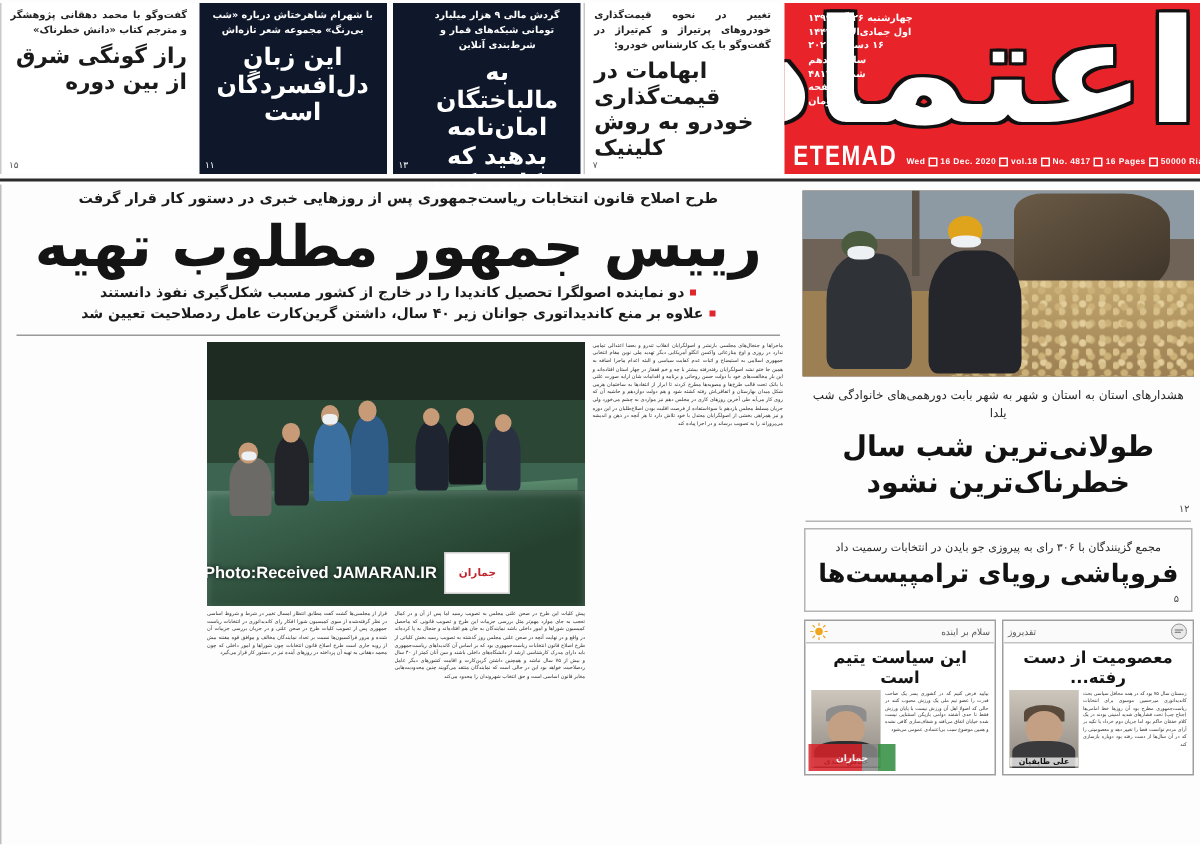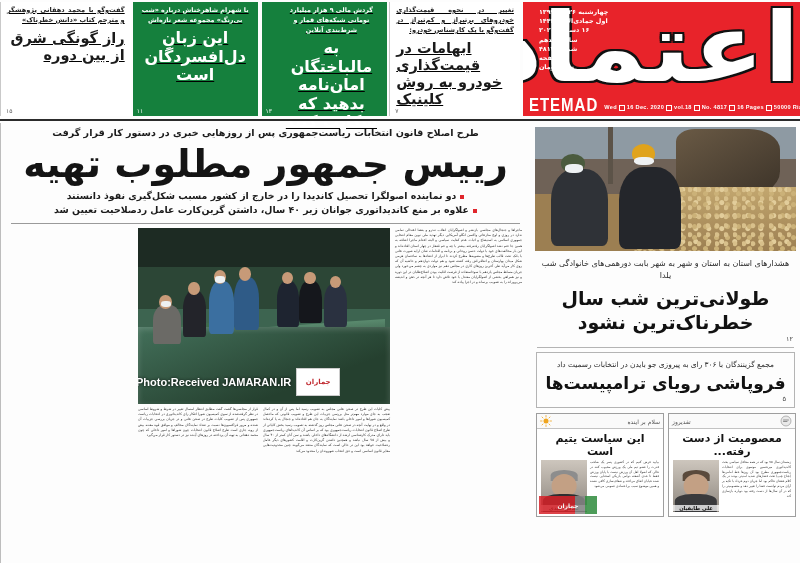--- a/index.html
+++ b/index.html
@@ -11,21 +11,21 @@
     position:relative;
   }
   .page{
     position:absolute;inset:0;
     background:#fdfdfd;
   }
 
   
   .masthead-row{
     position:absolute;left:0;top:0;width:800px;height:86px;
-    display:flex;flex-direction:row;text-decoration:underline;
+    display:flex;flex-direction:row;
   }
   .logo-block{
     position:relative;
     width:292px;height:114px;
     background:#e8232a;
     overflow:hidden;
     margin:2px 0 0 3px;
   }
   .logo-art{
     position:absolute;right:8px;top:-6px;width:190px;height:108px;
@@ -79,21 +79,21 @@
     padding:3px 6px 10px 6px;
     box-sizing:border-box;
   }
   .teaser-white{
     width:137px;height:114px;margin-top:2px;
     background:#ffffff;
     border-left:1px solid #c9c9c9;
   }
   .teaser-gray{
     width:131px;height:114px;margin:2px 2px 0 2px;
-    background:#15803d;
+    background:#0f172a;
   }
   .teaser-kicker{
     font-size:6.6px;line-height:10px;color:#222;
     text-align:justify;font-weight:600;
   }
   .teaser-gray .teaser-kicker{color:#ffffff;text-align:center;font-size:6.4px;}
   .teaser-head{
     margin-top:5px;
     font-size:14.5px;line-height:17px;font-weight:700;color:#1a1a1a;
     text-align:left;

